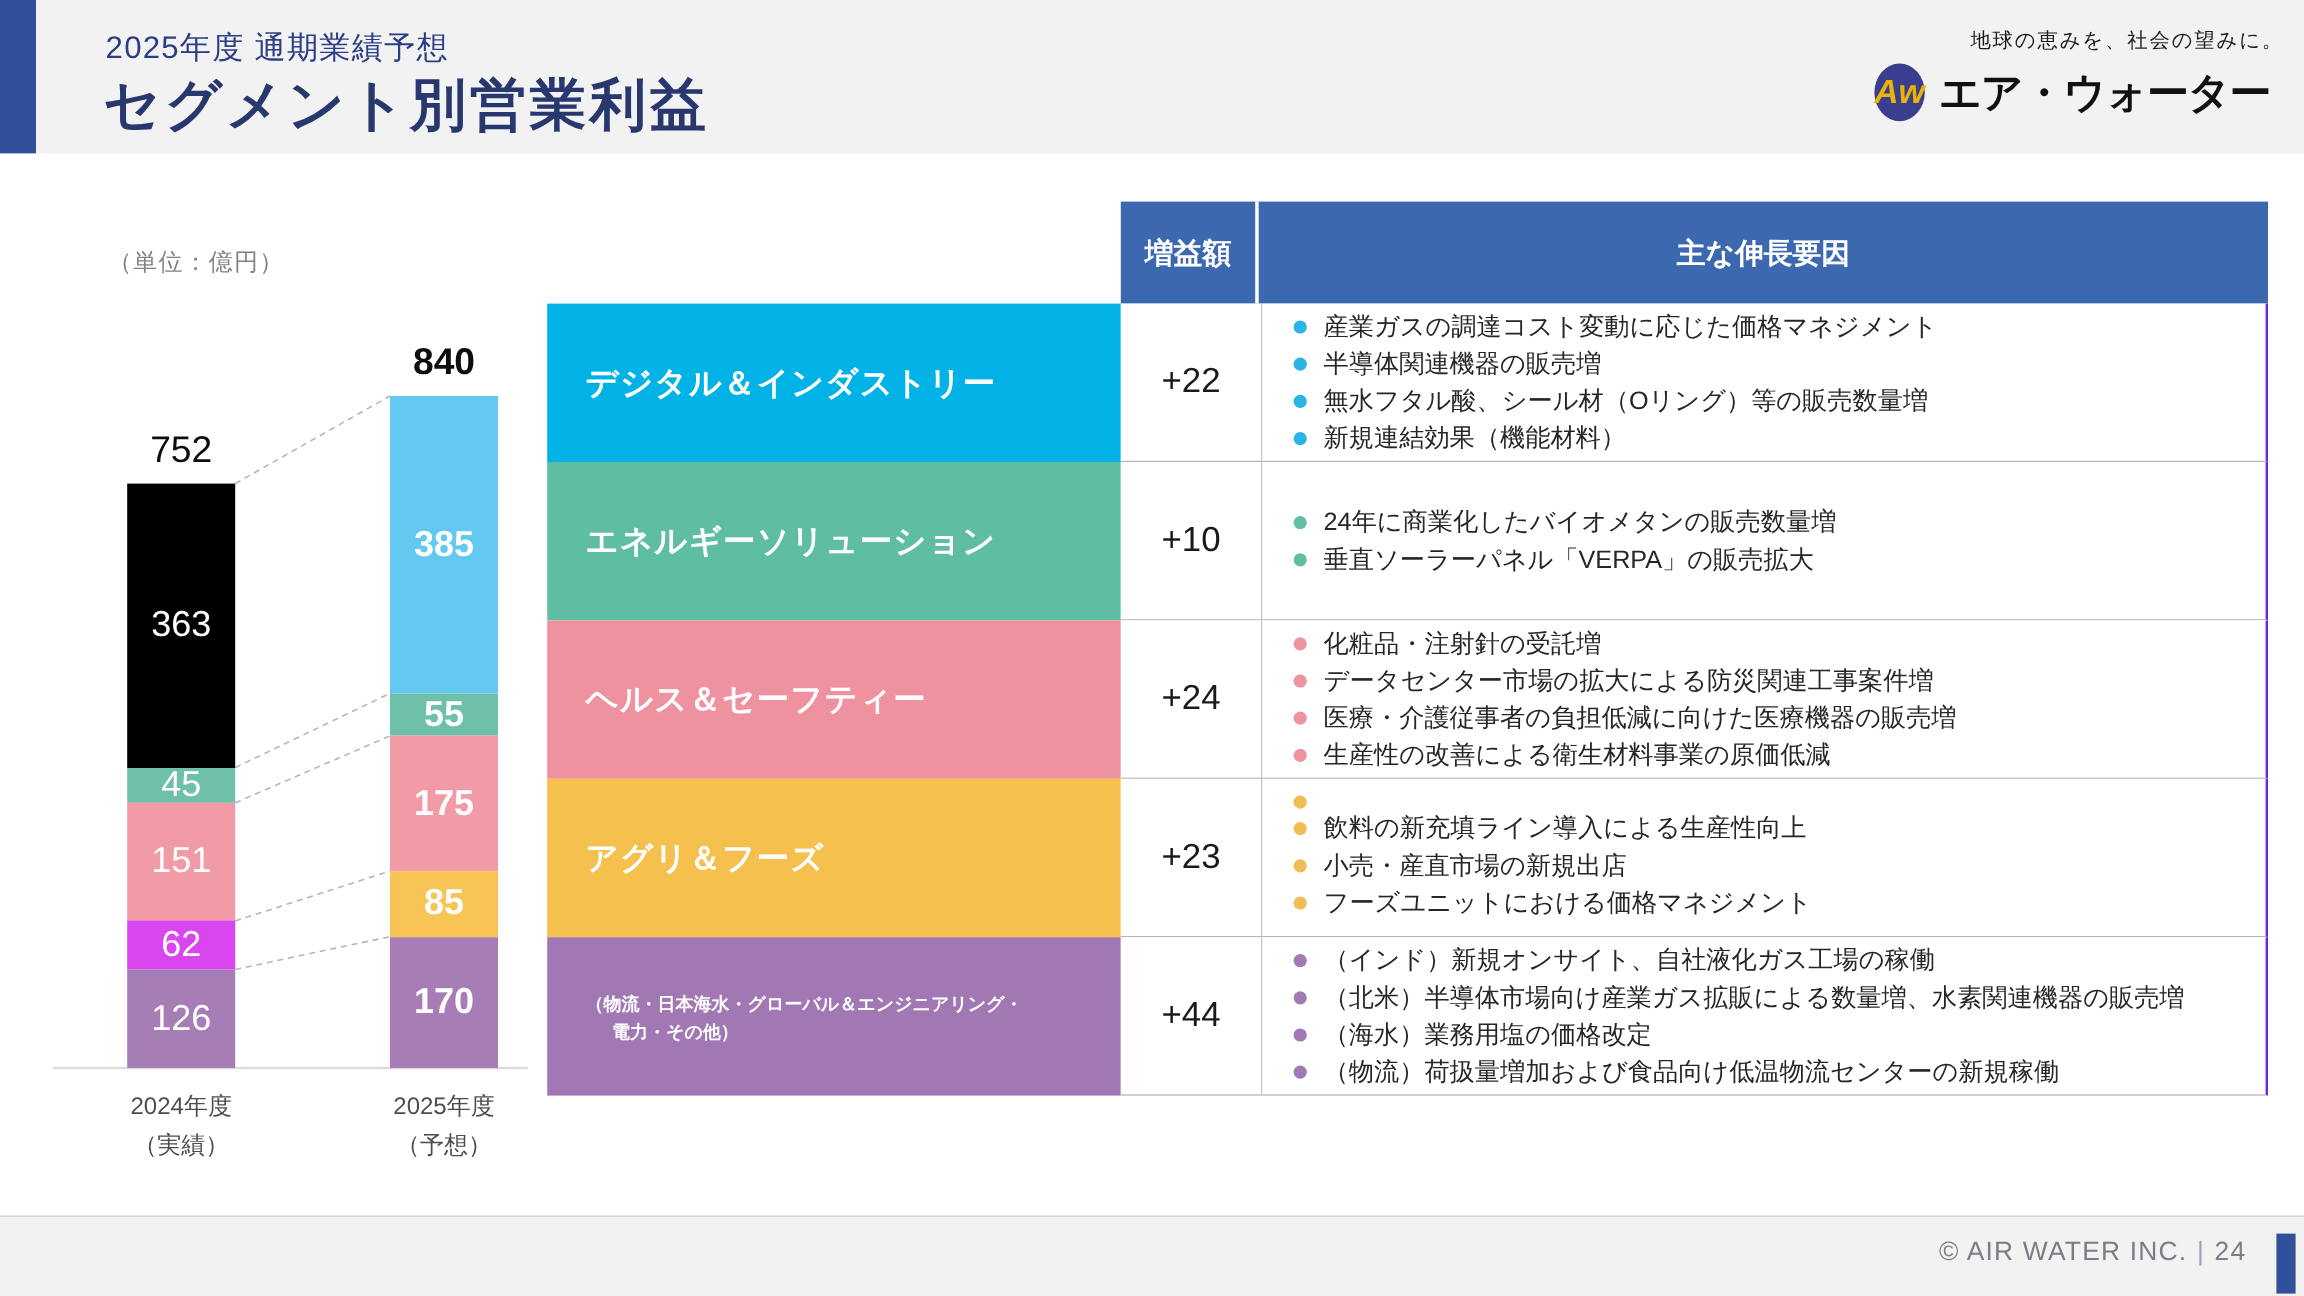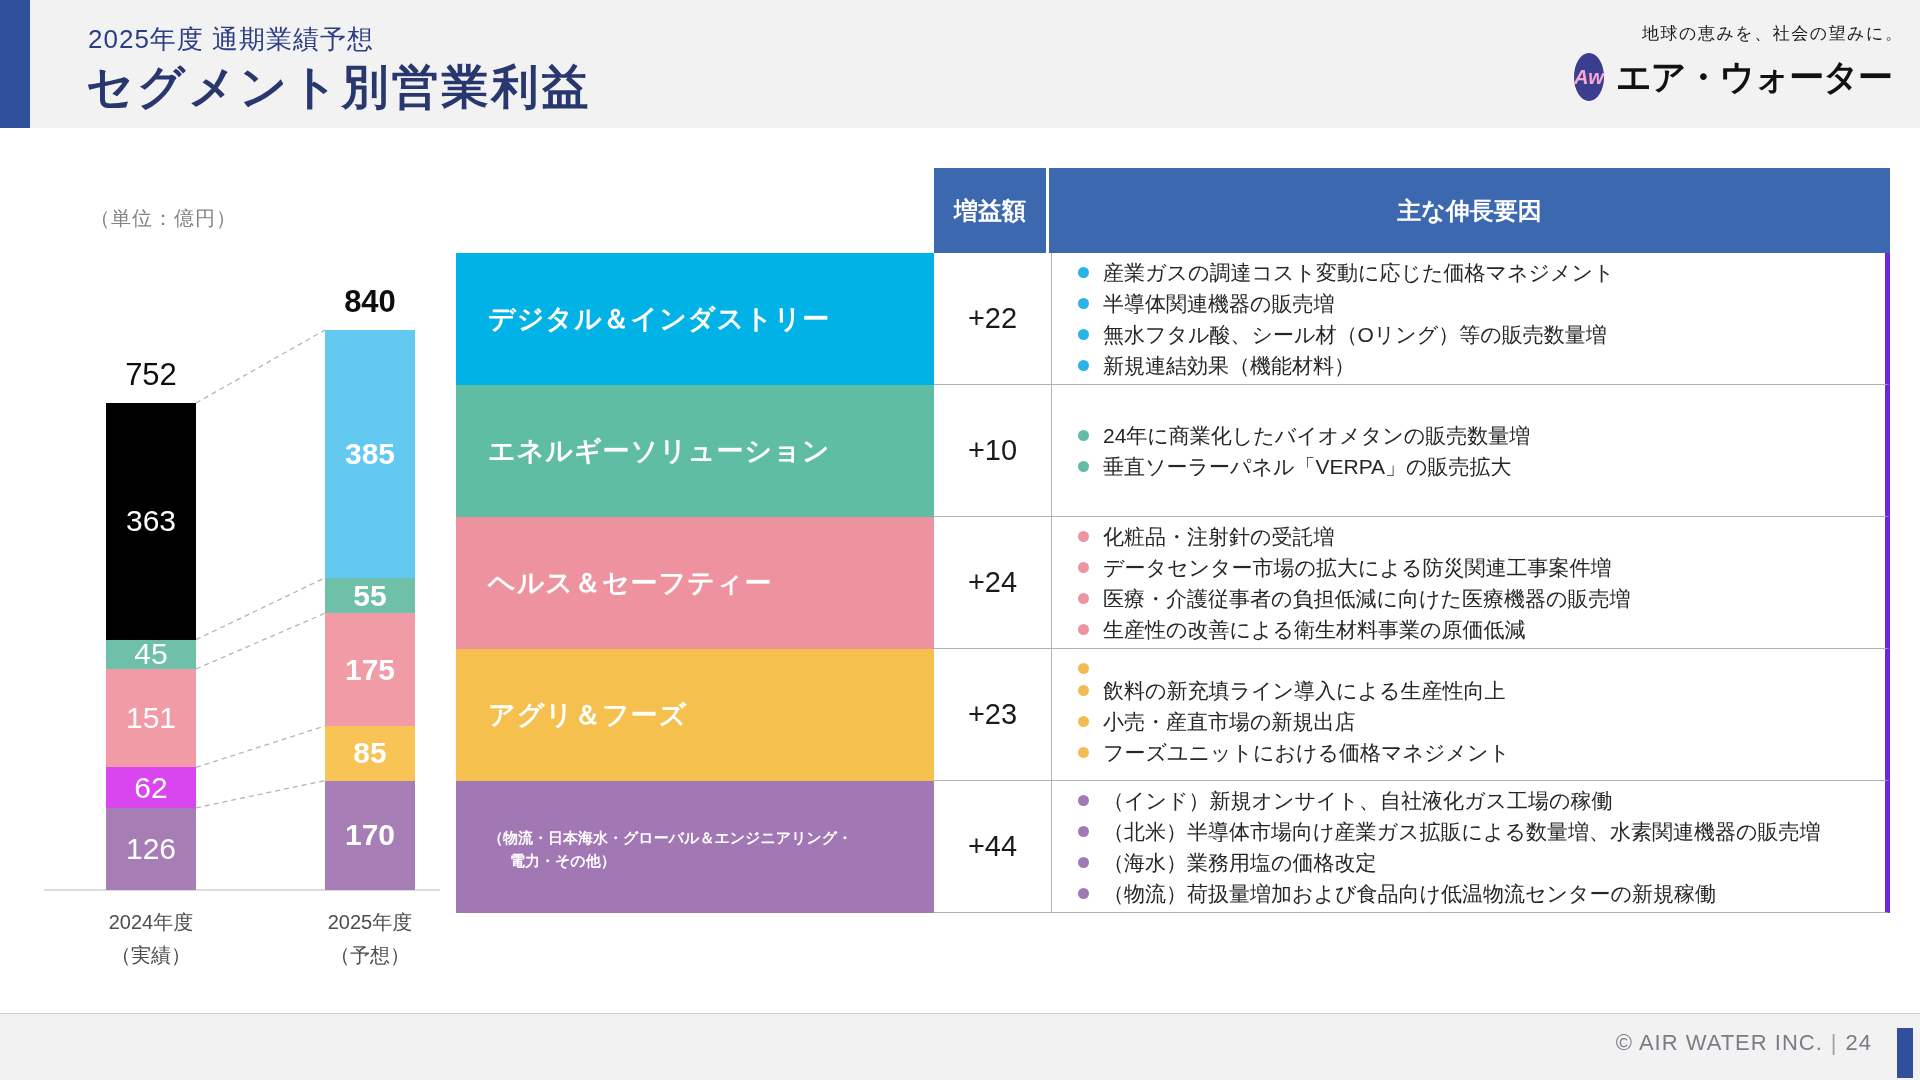--- a/index.html
+++ b/index.html
@@ -8,21 +8,21 @@
 
   
   .top-accent{position:absolute;left:0;top:0;width:30px;height:128px;background:#31509c;}
   .subtitle{position:absolute;left:88px;top:22px;font-size:26px;color:#2b3d85;letter-spacing:1px;}
   .page-title{position:absolute;left:86px;top:56px;font-size:47px;font-weight:700;color:#28376e;letter-spacing:3px;}
 
   
   .logo{position:absolute;right:28px;top:22px;width:250px;text-align:right;}
   .tagline{font-size:17px;color:#1a1a1a;letter-spacing:1.5px;white-space:nowrap;}
   .logo-row{margin-top:8px;display:flex;justify-content:flex-end;align-items:center;gap:12px;}
-  .logo-mark{width:48px;height:48px;border-radius:50%;background:#3a3e8e;color:#f9a8d4;display:flex;align-items:center;justify-content:center;font-size:20px;font-style:italic;font-weight:700;font-family:"Liberation Serif","DejaVu Serif",serif;}
+  .logo-mark{width:48px;height:48px;border-radius:50%;background:#3a3e8e;color:#eab308;display:flex;align-items:center;justify-content:center;font-size:28px;font-style:italic;font-weight:700;font-family:"Liberation Serif","DejaVu Serif",serif;}
   .logo-text{font-size:35px;font-weight:800;color:#111;letter-spacing:-1px;white-space:nowrap;}
 
   .main-panel{position:absolute;left:0;top:128px;width:1920px;height:885px;background:#ffffff;}
 
   
   .unit-label{position:absolute;left:90px;top:205px;font-size:20px;color:#828282;letter-spacing:1px;}
   #chart{position:absolute;left:40px;top:200px;width:430px;height:790px;}
   #dash-svg{position:absolute;left:0;top:0;width:430px;height:790px;}
   .axis-line{position:absolute;left:4px;top:689px;width:396px;height:2px;background:#dcdcdc;}
   .bar{position:absolute;display:flex;flex-direction:column;}
@@ -37,21 +37,21 @@
   .thead{display:flex;margin-left:478px;height:85px;}
   .th{background:#3c68b0;color:#fff;font-weight:700;font-size:24px;display:flex;align-items:center;justify-content:center;}
   .th.delta{width:115px;border-right:3px solid #ffffff;}
   .th.factors{flex:1;}
   .trow{display:flex;height:132px;}
   .seg-block{width:478px;color:#fff;display:flex;flex-direction:column;justify-content:center;padding-left:32px;padding-right:28px;}
   .seg-name{font-size:27px;font-weight:700;letter-spacing:1px;}
   .seg-note{font-size:15px;font-weight:700;line-height:1.55;margin-top:4px;}
   .seg-note .l2{padding-left:22px;}
   .cell-delta{width:118px;border-right:1px solid #b3b3b3;border-bottom:1px solid #b3b3b3;display:flex;align-items:center;justify-content:center;font-size:29px;color:#1a1a1a;background:#fff;}
-  .cell-factors{flex:1;border-right:5px solid #6d28d9;border-bottom:1px solid #b3b3b3;display:flex;flex-direction:column;justify-content:center;padding-left:26px;gap:2px;background:#fff;}
+  .cell-factors{flex:1;border-right:2px solid #6d28d9;border-bottom:1px solid #b3b3b3;display:flex;flex-direction:column;justify-content:center;padding-left:26px;gap:2px;background:#fff;}
   .factor-item{display:flex;align-items:center;font-size:21px;color:#262626;line-height:29px;}
   .dot{width:11px;height:11px;border-radius:50%;margin-right:14px;flex:0 0 11px;}
 
   
   .footer-line{position:absolute;left:0;top:1013px;width:1920px;height:1px;background:#cfcfcf;}
   .footer-text{position:absolute;top:1030px;right:48px;font-size:22px;color:#7c7c86;display:flex;gap:8px;align-items:center;letter-spacing:1px;}
   .footer-sep{color:#a0a0aa;}
   .footer-accent{position:absolute;left:1897px;top:1028px;width:16px;height:50px;background:#31509c;}
 </style>
 </head>

